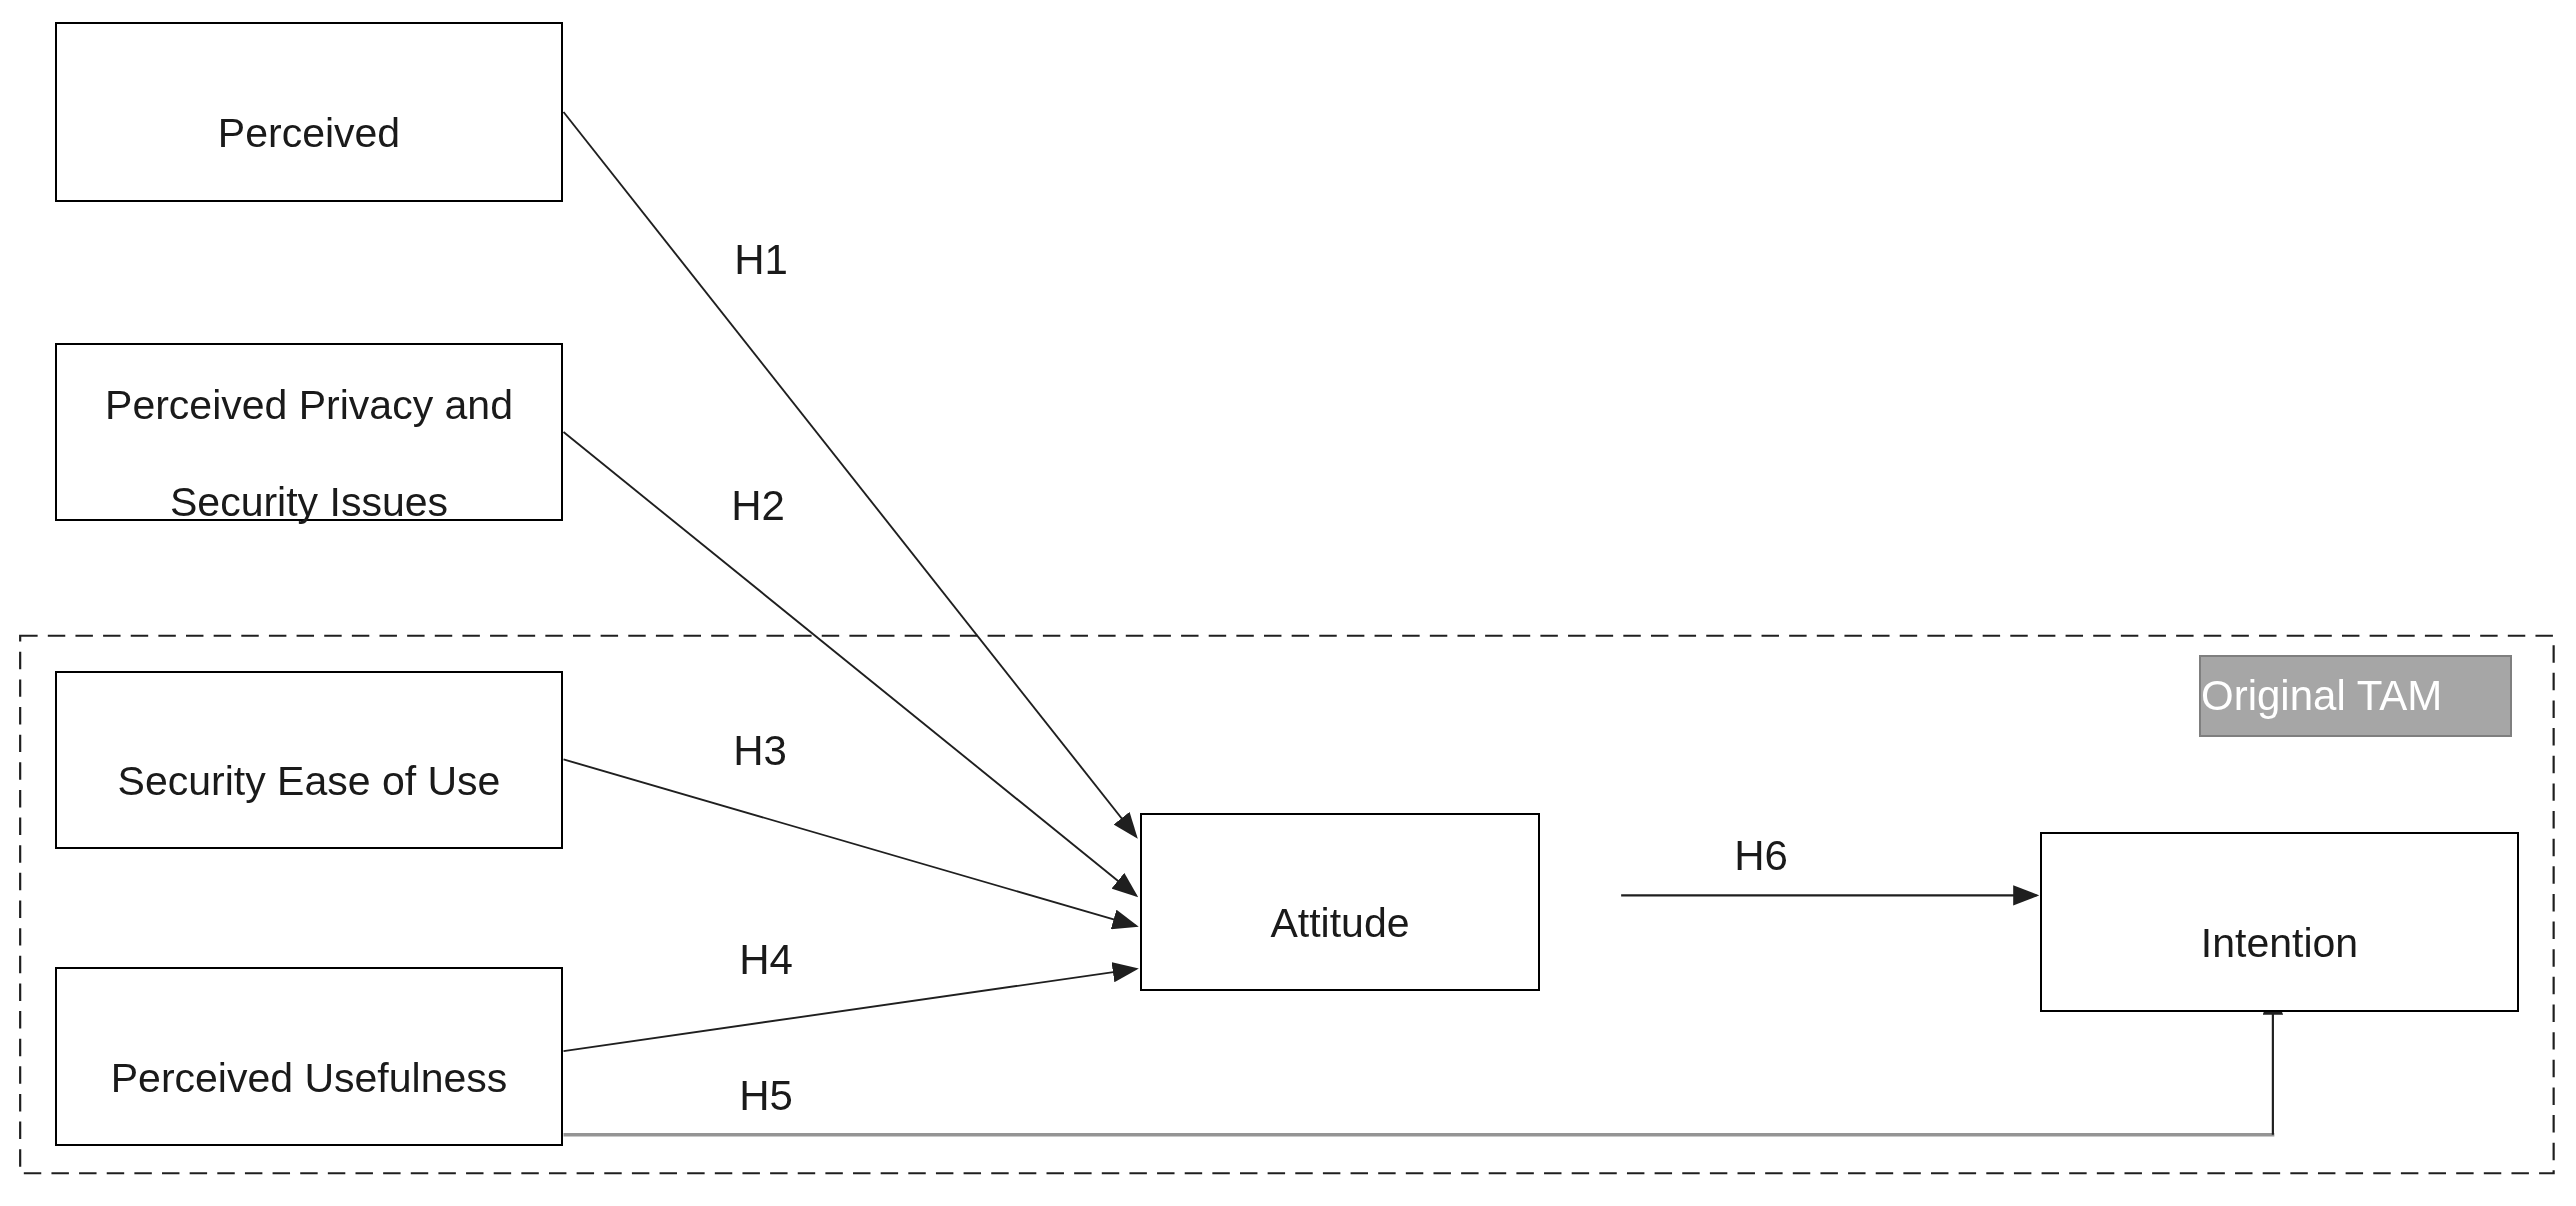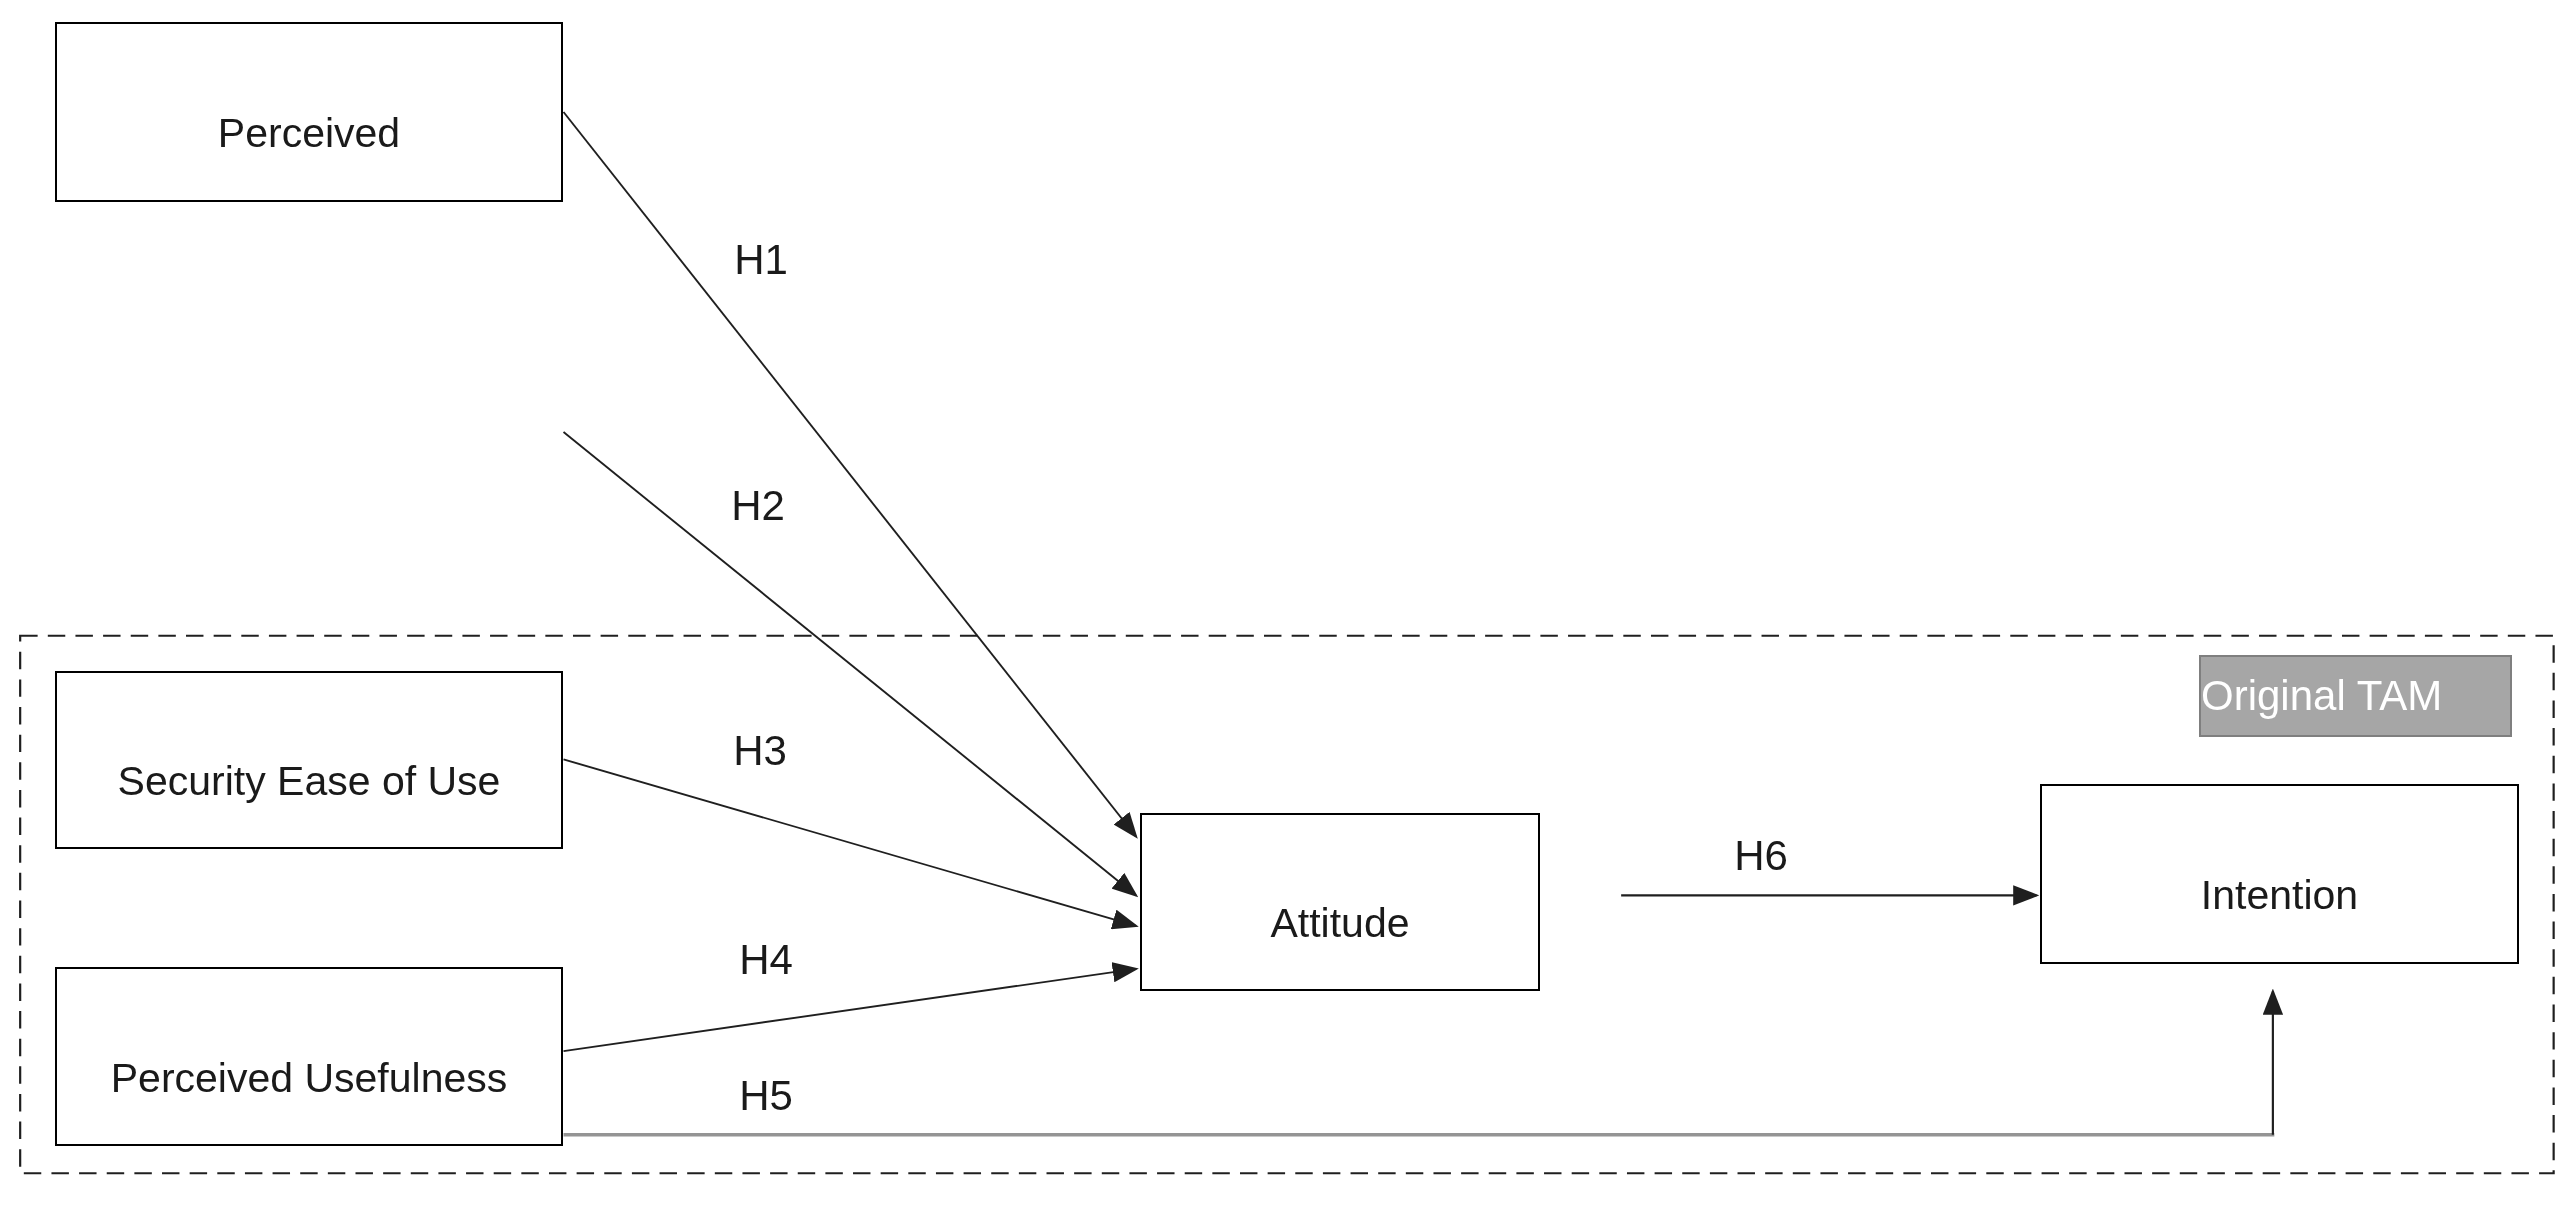--- a/index.html
+++ b/index.html
@@ -95,34 +95,38 @@
     <g>
       <line class="gray-line" x1="774" y1="1560" x2="3126" y2="1560"></line>
       <line class="diag-line" x1="3124" y1="1560" x2="3124" y2="1363" marker-end="url(#ah)"></line>
     </g>
   </svg>
 
   <div class="node" style="left:55px;top:22px;width:508px;height:180px;">
     <span class="node-line">Perceived</span>
   </div>
 
+  <div class="node" style="left:55px;top:343px;width:508px;height:178px;">
+    <span class="node-line">Perceived Privacy and</span>
+    <span class="node-line">Security Issues</span>
+  </div>
 
   <div class="node" style="left:55px;top:671px;width:508px;height:178px;">
     <span class="node-line">Security Ease of Use</span>
   </div>
 
   <div class="node" style="left:55px;top:967px;width:508px;height:179px;justify-content:center;">
     <span class="node-line">Perceived Usefulness</span>
   </div>
 
   <div class="node" style="left:1140px;top:813px;width:400px;height:178px;">
     <span class="node-line">Attitude</span>
   </div>
 
-  <div class="node" style="left:2040px;top:784px;width:479px;height:180px;">
+  <div class="node" style="left:2040px;top:832px;width:479px;height:180px;">
     <span class="node-line">Intention</span>
   </div>
 
   <div class="hyp" style="left:761px;top:260px;">H1</div>
   <div class="hyp" style="left:758px;top:506px;">H2</div>
   <div class="hyp" style="left:760px;top:751px;">H3</div>
   <div class="hyp" style="left:766px;top:960px;">H4</div>
   <div class="hyp" style="left:766px;top:1096px;">H5</div>
   <div class="hyp" style="left:1761px;top:856px;">H6</div>
 

